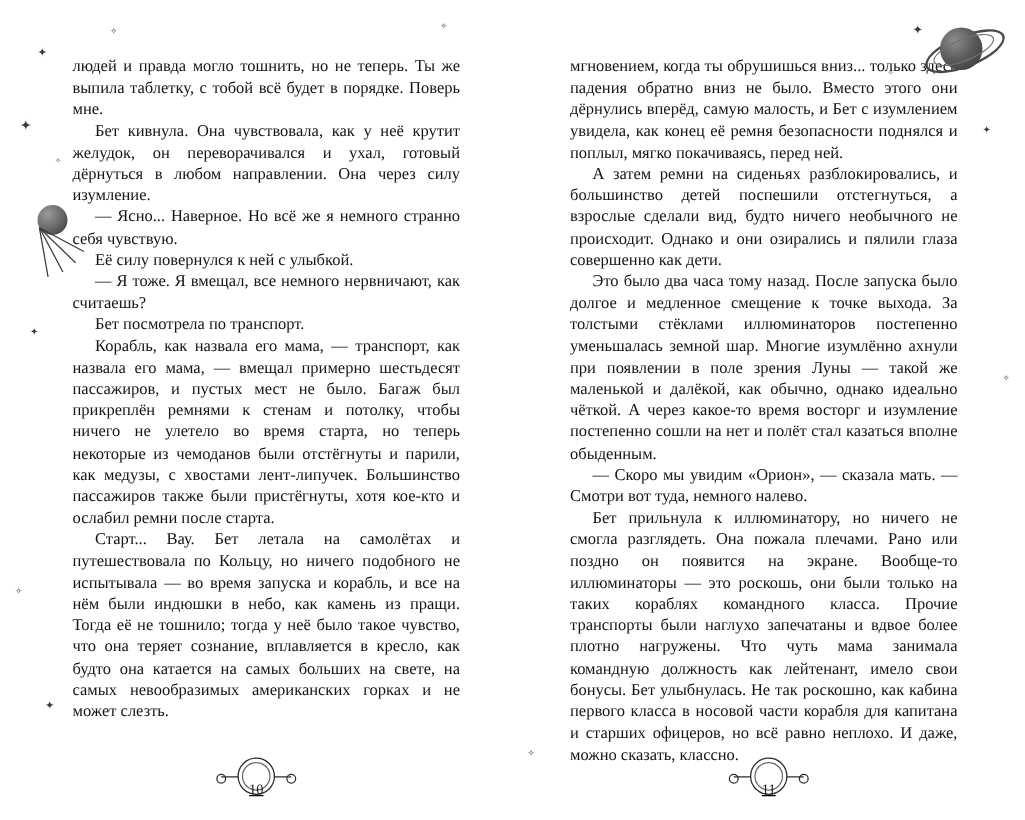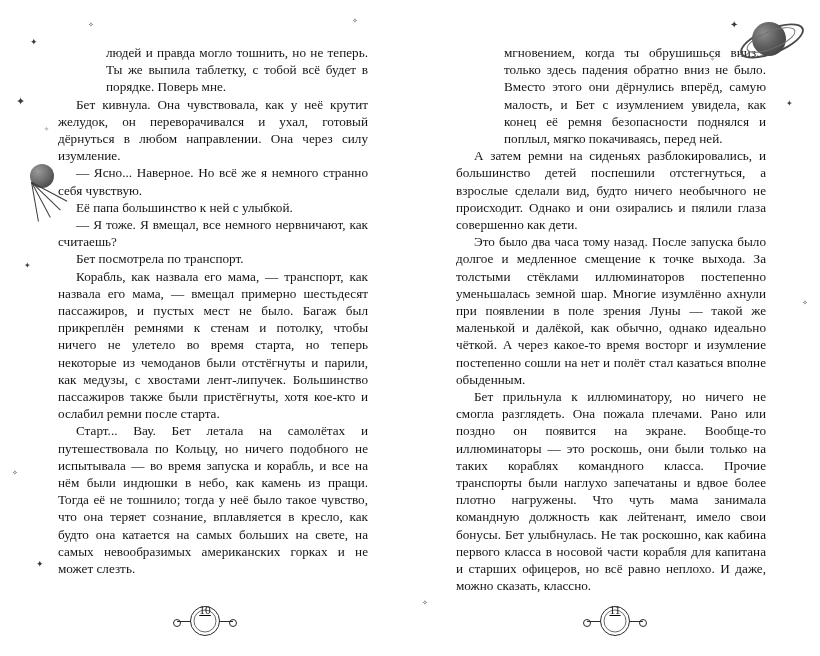--- a/index.html
+++ b/index.html
@@ -38,36 +38,35 @@
     margin: 0;
     font-size: 13.2px;
     line-height: 17.2px;
     text-align: justify;
     text-indent: 18px;
     color: #141414;
     hyphens: manual;
   }
   p.para.noindent {
     text-indent: 0;
-    margin-left: 48px;
   }
   .folio {
     position: absolute;
     bottom: 18px;
     left: 0;
     right: 0;
     display: flex;
     justify-content: center;
   }
   .folio-badge {
     position: relative;
     width: 54px;
     height: 34px;
     display: flex;
-    align-items: flex-start;
+    align-items: flex-end;
     justify-content: center;
     text-decoration: underline;
   }
   .folio-badge .ring {
     position: absolute;
     left: 50%;
     top: 50%;
     transform: translate(-50%, -50%);
     width: 28px;
     height: 28px;
@@ -210,21 +209,21 @@
     <span class="star" style="left:44px; top:126px; font-size:6px;">✧</span>
     <span class="star" style="left:24px; top:262px; font-size:8px;">✦</span>
     <span class="star" style="left:352px; top:18px; font-size:7px;">✧</span>
     <span class="star" style="left:12px; top:470px; font-size:7px;">✧</span>
     <span class="star" style="left:36px; top:560px; font-size:9px;">✦</span>
 
     <div class="col">
       <p class="para noindent">людей и правда могло тошнить, но не теперь. Ты же выпила таблетку, с тобой всё будет в порядке. Поверь мне.</p>
       <p class="para">Бет кивнула. Она чувствовала, как у неё крутит желудок, он переворачивался и ухал, готовый дёрнуться в любом направлении. Она через силу изумление.</p>
       <p class="para">— Ясно... Наверное. Но всё же я немного странно себя чувствую.</p>
-      <p class="para">Её папа большинство к ней с улыбкой.</p>
+      <p class="para">Её силу повернулся к ней с улыбкой.</p>
       <p class="para">— Я тоже. Я вмещал, все немного нервничают, как считаешь?</p>
       <p class="para">Бет посмотрела по транспорт.</p>
       <p class="para">Корабль, как назвала его мама, — транспорт, как назвала его мама, — вмещал примерно шестьдесят пассажиров, и пустых мест не было. Багаж был прикреплён ремнями к стенам и потолку, чтобы ничего не улетело во время старта, но теперь некоторые из чемоданов были отстёгнуты и парили, как медузы, с хвостами лент-липучек. Большинство пассажиров также были пристёгнуты, хотя кое-кто и ослабил ремни после старта.</p>
       <p class="para">Старт... Вау. Бет летала на самолётах и путешествовала по Кольцу, но ничего подобного не испытывала — во время запуска и корабль, и все на нём были индюшки в небо, как камень из пращи. Тогда её не тошнило; тогда у неё было такое чувство, что она теряет сознание, вплавляется в кресло, как будто она катается на самых больших на свете, на самых невообразимых американских горках и не может слезть.</p>
     </div>
 
     <div class="folio">
       <div class="folio-badge">
         <div class="wing left"></div>
         <div class="wing right"></div>
@@ -246,20 +245,21 @@
     <span class="star" style="left:320px; top:20px; font-size:10px;">✦</span>
     <span class="star" style="left:300px; top:56px; font-size:6px;">✧</span>
     <span class="star" style="left:376px; top:100px; font-size:8px;">✦</span>
     <span class="star" style="left:392px; top:300px; font-size:7px;">✧</span>
     <span class="star" style="left:12px; top:600px; font-size:7px;">✧</span>
 
     <div class="col">
       <p class="para noindent">мгновением, когда ты обрушишься вниз... только здесь падения обратно вниз не было. Вместо этого они дёрнулись вперёд, самую малость, и Бет с изумлением увидела, как конец её ремня безопасности поднялся и поплыл, мягко покачиваясь, перед ней.</p>
       <p class="para">А затем ремни на сиденьях разблокировались, и большинство детей поспешили отстегнуться, а взрослые сделали вид, будто ничего необычного не происходит. Однако и они озирались и пялили глаза совершенно как дети.</p>
       <p class="para">Это было два часа тому назад. После запуска было долгое и медленное смещение к точке выхода. За толстыми стёклами иллюминаторов постепенно уменьшалась земной шар. Многие изумлённо ахнули при появлении в поле зрения Луны — такой же маленькой и далёкой, как обычно, однако идеально чёткой. А через какое-то время восторг и изумление постепенно сошли на нет и полёт стал казаться вполне обыденным.</p>
+      <p class="para">— Скоро мы увидим «Орион», — сказала мать. — Смотри вот туда, немного налево.</p>
       <p class="para">Бет прильнула к иллюминатору, но ничего не смогла разглядеть. Она пожала плечами. Рано или поздно он появится на экране. Вообще-то иллюминаторы — это роскошь, они были только на таких кораблях командного класса. Прочие транспорты были наглухо запечатаны и вдвое более плотно нагружены. Что чуть мама занимала командную должность как лейтенант, имело свои бонусы. Бет улыбнулась. Не так роскошно, как кабина первого класса в носовой части корабля для капитана и старших офицеров, но всё равно неплохо. И даже, можно сказать, классно.</p>
     </div>
 
     <div class="folio">
       <div class="folio-badge">
         <div class="wing left"></div>
         <div class="wing right"></div>
         <div class="ring"></div>
         <div class="ring2"></div>
         <span class="folio-num">11</span>

